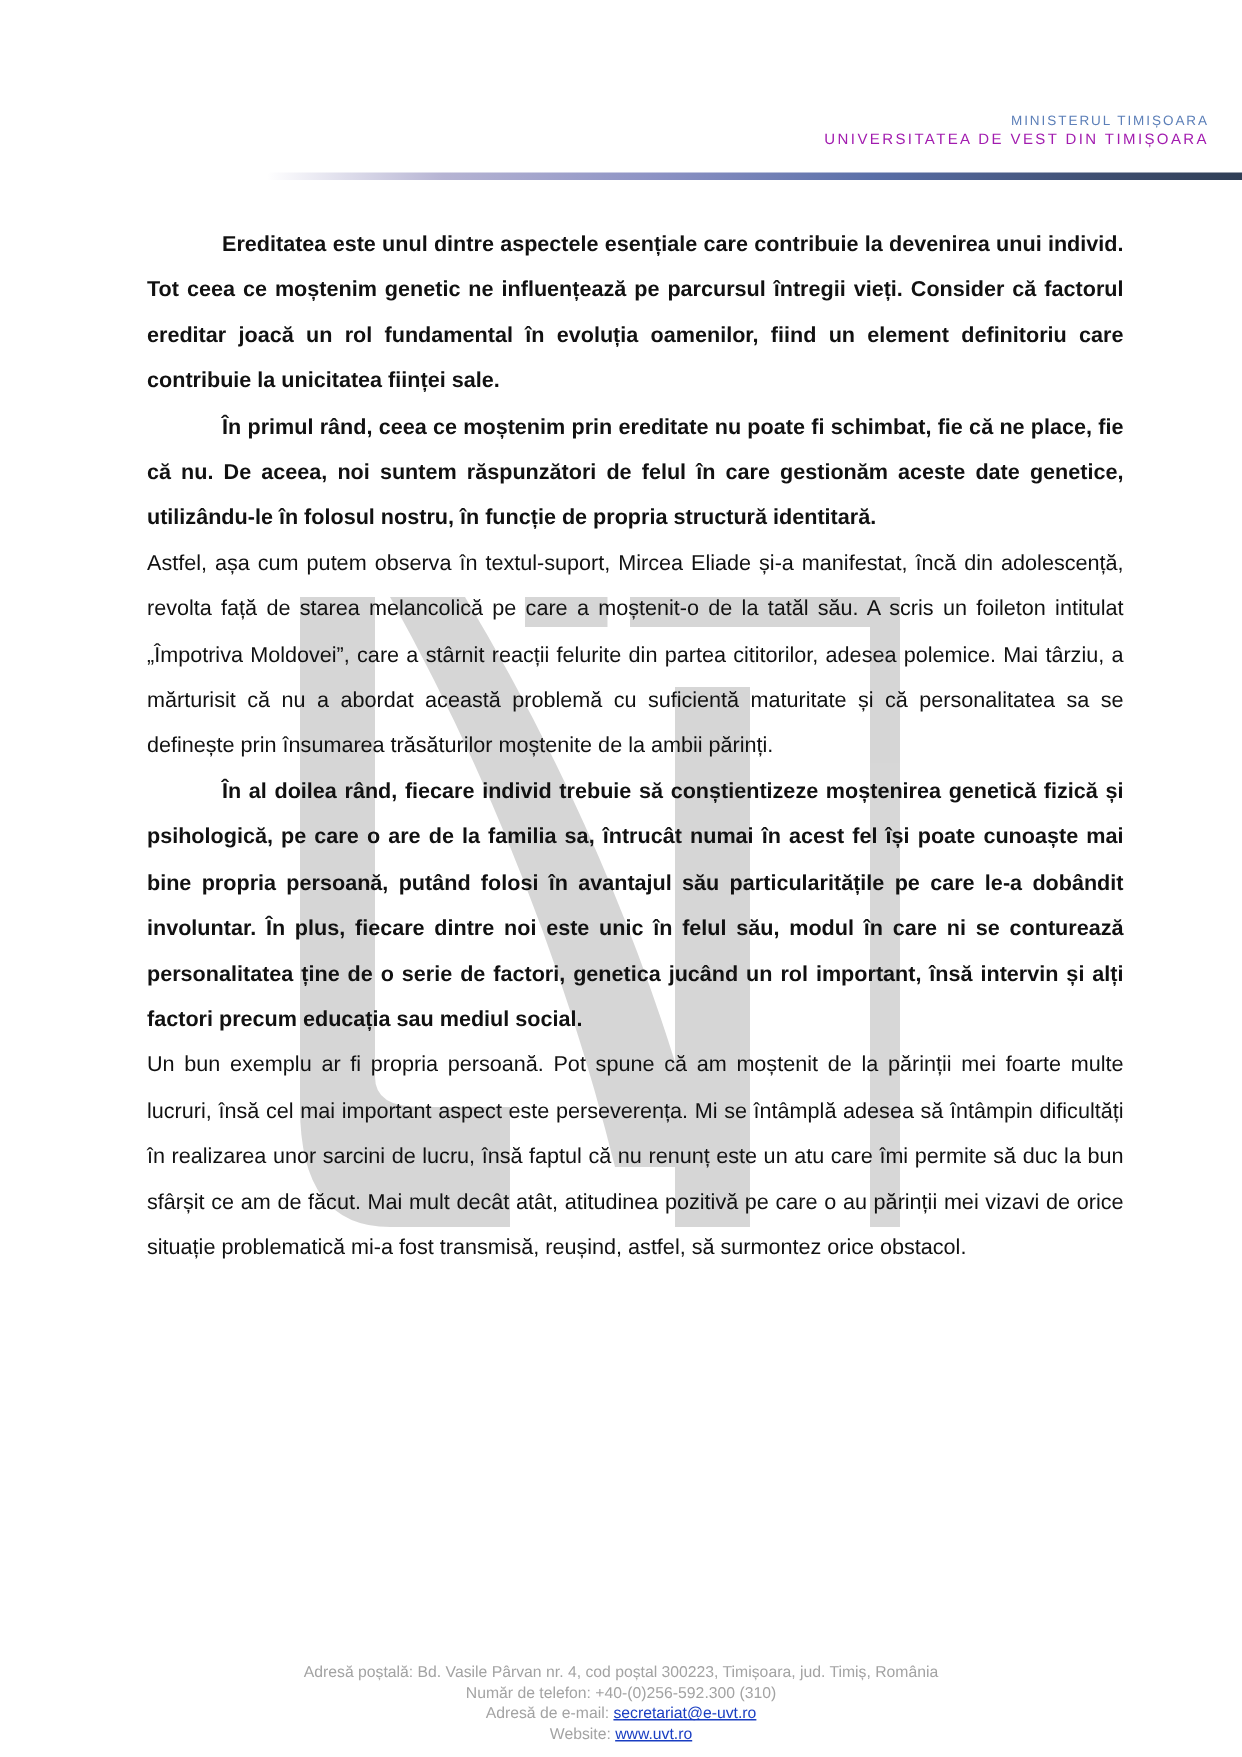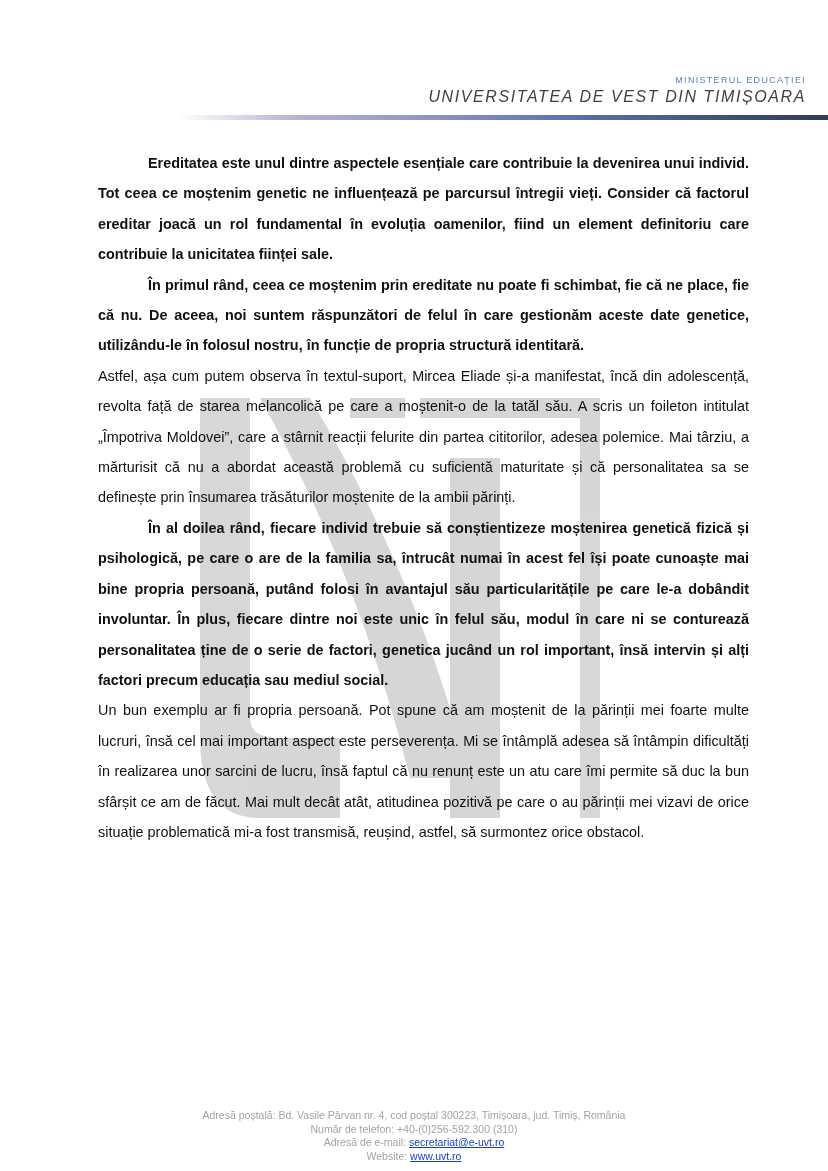--- a/index.html
+++ b/index.html
@@ -5,38 +5,38 @@
     html, body { margin: 0; padding: 0; background: #ffffff; }
     body { width: 828px; height: 1171px; position: relative; overflow: hidden; font-family: "Liberation Sans", sans-serif; }
 
     .header { position: absolute; left: 0; top: 0; width: 828px; height: 130px; }
     .logo { position: absolute; left: 54px; top: 38px; width: 270px; height: 60px; }
     .logo-mark { position: absolute; left: 0; top: 0; width: 76px; height: 58px; }
     .logo-text-main { position: absolute; left: 68px; top: 12px; font-size: 20px; color: #2f5fa8; letter-spacing: 0.2px; white-space: nowrap; }
     .logo-text-sub { position: absolute; left: 68px; top: 33px; font-size: 17px; color: #e4a82a; white-space: nowrap; }
 
     .ministry { position: absolute; right: 22px; top: 75px; font-size: 9px; letter-spacing: 1.3px; color: #5c7fb8; text-align: right; }
-    .university-line { position: absolute; right: 22px; top: 88px; font-size: 16px; letter-spacing: 1.6px; color: #404040; text-align: right; font-style: italic; }
+    .university-line { position: absolute; right: 22px; top: 88px; font-size: 10px; letter-spacing: 1.6px; color: #a21caf; text-align: right; }
     .header-bar { position: absolute; left: 178px; top: 115px; width: 650px; height: 5px;
       background: linear-gradient(to right, rgba(170,170,210,0) 0%, #b6b4d3 18%, #8c92c4 40%, #5a6fa8 62%, #3f4f72 85%, #2f3e55 100%); }
 
     .watermark { position: absolute; left: 200px; top: 398px; width: 420px; height: 420px; pointer-events: none; }
 
     .content { position: absolute; left: 98px; top: 148px; width: 651px; font-family: "Liberation Sans", sans-serif; font-size: 14.4px; line-height: 30.4px; color: #111; }
     .content p { margin: 0; text-align: justify; }
     .content p.indent { text-indent: 50px; font-weight: bold; }
 
     .footer { position: absolute; left: 0; top: 1097px; width: 828px; text-align: center; font-size: 10.5px; line-height: 13.5px; color: #a3a3a3; margin-top: 12px; }
     .footer a { color: #1a3ec2; text-decoration: underline; }
   </style>
 </head>
 <body>
 
 <div class="header">
-  <div class="ministry">MINISTERUL EDUCAȚIEI</div>
+  <div class="ministry">MINISTERUL TIMIȘOARA</div>
   <div class="university-line">UNIVERSITATEA DE VEST DIN TIMIȘOARA</div>
   <div class="header-bar"></div>
 </div>
 
 <svg class="watermark" viewBox="0 0 420 420">
   <g fill="#c9c9c9" opacity="0.75">
 
     <path d="M0 0 L50 0 L50 320 Q50 340 80 340 L140 340 L140 420 L60 420 Q0 420 0 340 Z"></path>
 
     <path d="M60 0 L110 0 Q200 150 250 310 L250 380 L210 380 Q160 180 60 0 Z"></path>

